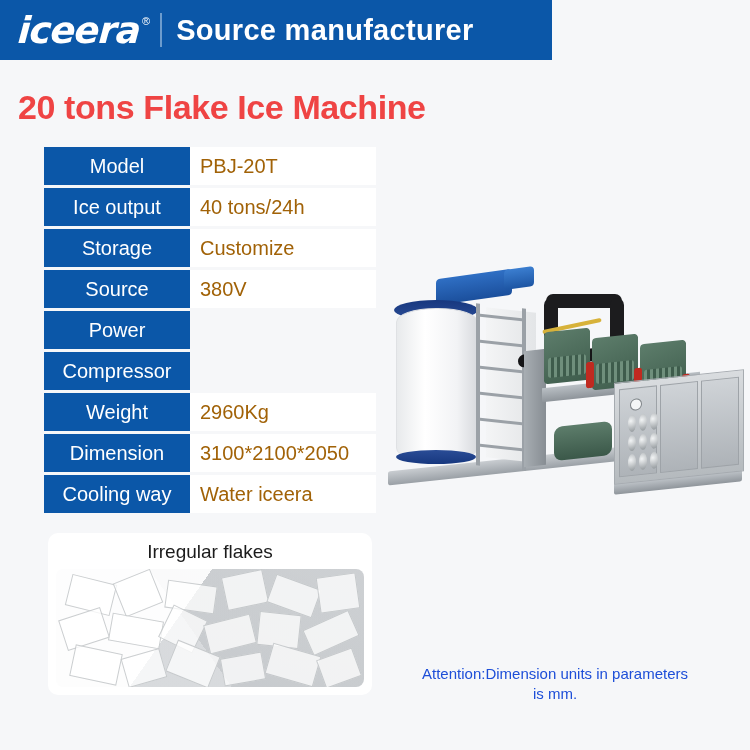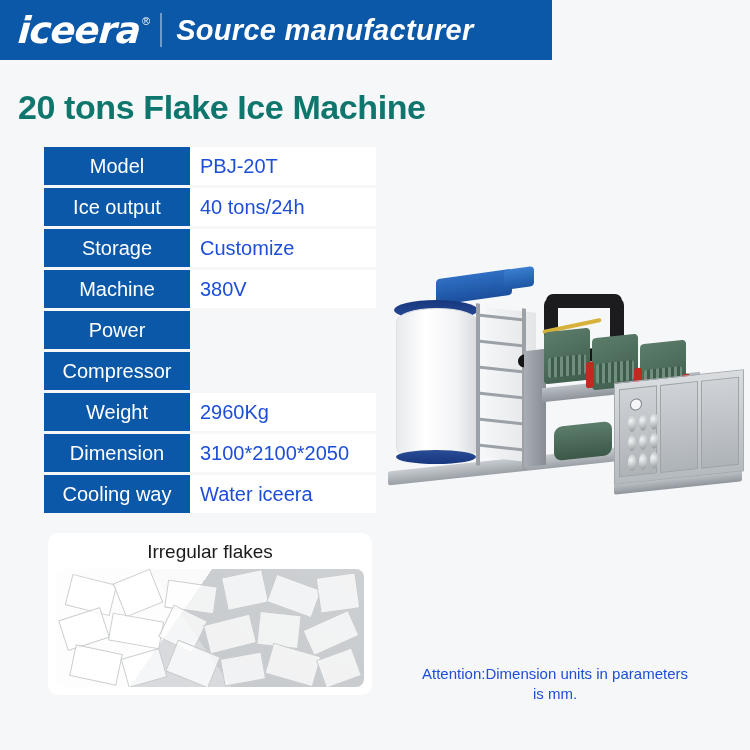--- a/index.html
+++ b/index.html
@@ -25,44 +25,44 @@
   .reg{
     font-size:11px;color:#ffffff;margin-left:2px;margin-top:3px;
     font-family:"Liberation Sans", sans-serif;
   }
   .divider{
     width:2px;height:34px;background:#7fa8d4;opacity:.85;
     margin:0 14px 0 10px;
   }
   .slogan{
     color:#ffffff;font-size:29px;font-weight:bold;
-    letter-spacing:.3px;white-space:nowrap;font-style:italic;
+    letter-spacing:.3px;white-space:nowrap;
   }
 
   
   .page-title{
     position:absolute;left:18px;top:88px;
-    font-size:34px;font-weight:bold;color:#0f766e;
+    font-size:34px;font-weight:bold;color:#ef4444;
     letter-spacing:-.4px;white-space:nowrap;
   }
 
   
   .spec-table{
     position:absolute;left:44px;top:147px;
     width:332px;
     display:flex;flex-direction:column;gap:3px;
   }
   .spec-row{display:flex;height:38px;}
   .spec-label{
     width:146px;background:#0b57a8;color:#ffffff;
     font-size:20px;display:flex;align-items:center;justify-content:center;
     box-sizing:border-box;
   }
   .spec-value{
-    flex:1;background:#ffffff;color:#1d4ed8;font-size:20px;
+    flex:1;background:#ffffff;color:#a16207;font-size:20px;
     display:flex;align-items:center;padding-left:10px;
     box-sizing:border-box;white-space:nowrap;
   }
 
   
   .machine{
     position:absolute;left:378px;top:258px;width:368px;height:258px;
     overflow:hidden;
   }
   .m-floor{
@@ -257,21 +257,21 @@
     <div class="spec-label">Ice output</div>
     <div class="spec-value">40 tons/24h</div>
   </div>
 
   <div class="spec-row">
     <div class="spec-label">Storage</div>
     <div class="spec-value">Customize</div>
   </div>
 
   <div class="spec-row">
-    <div class="spec-label">Machine</div>
+    <div class="spec-label">Source</div>
     <div class="spec-value">380V</div>
   </div>
 
   <div class="spec-row">
     <div class="spec-label">Power</div>
   </div>
 
   <div class="spec-row">
     <div class="spec-label">Compressor</div>
   </div>

